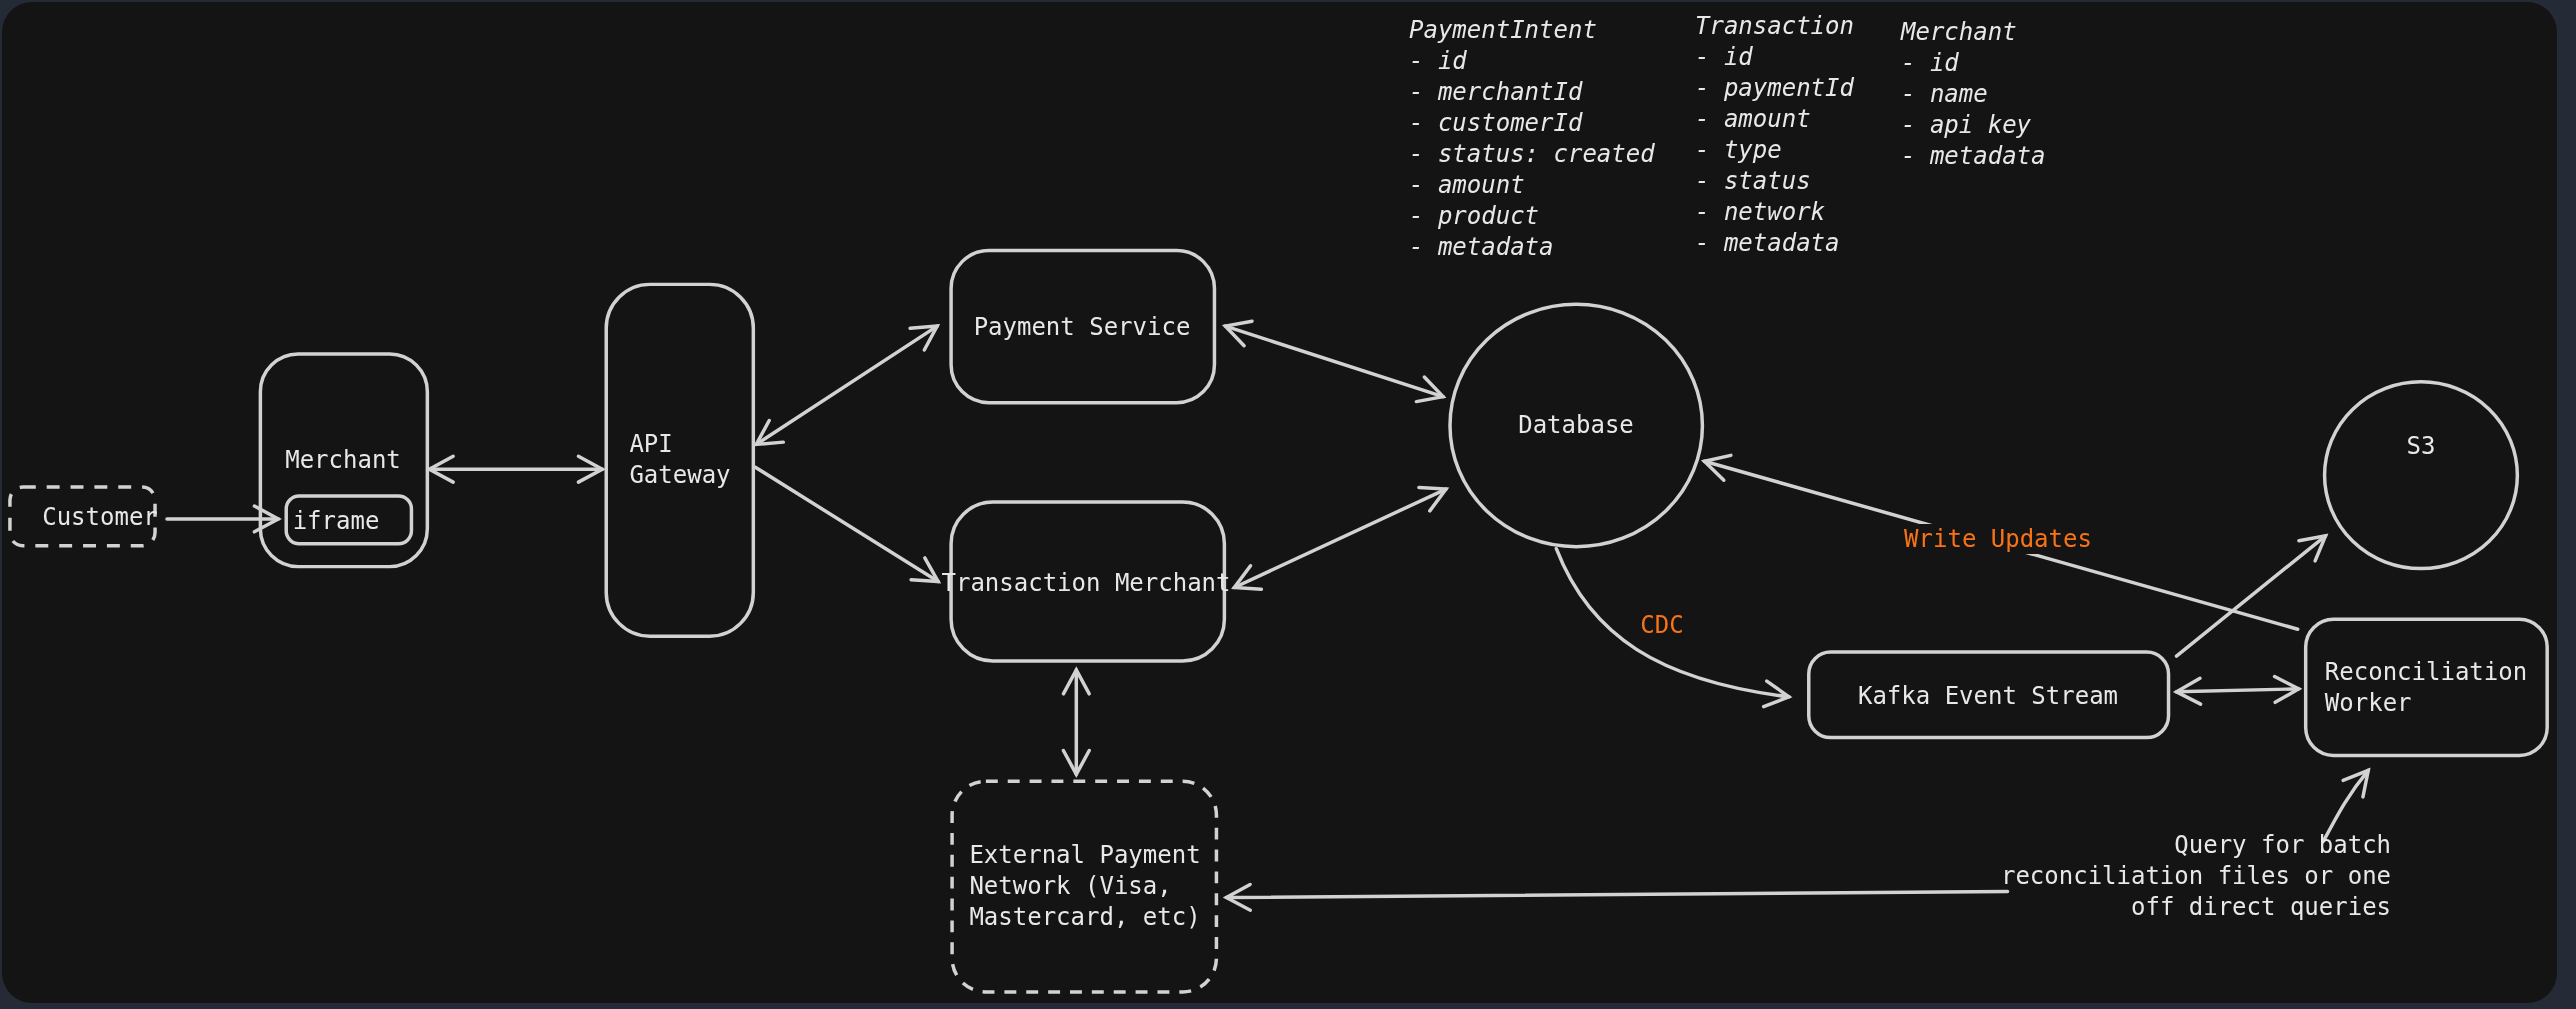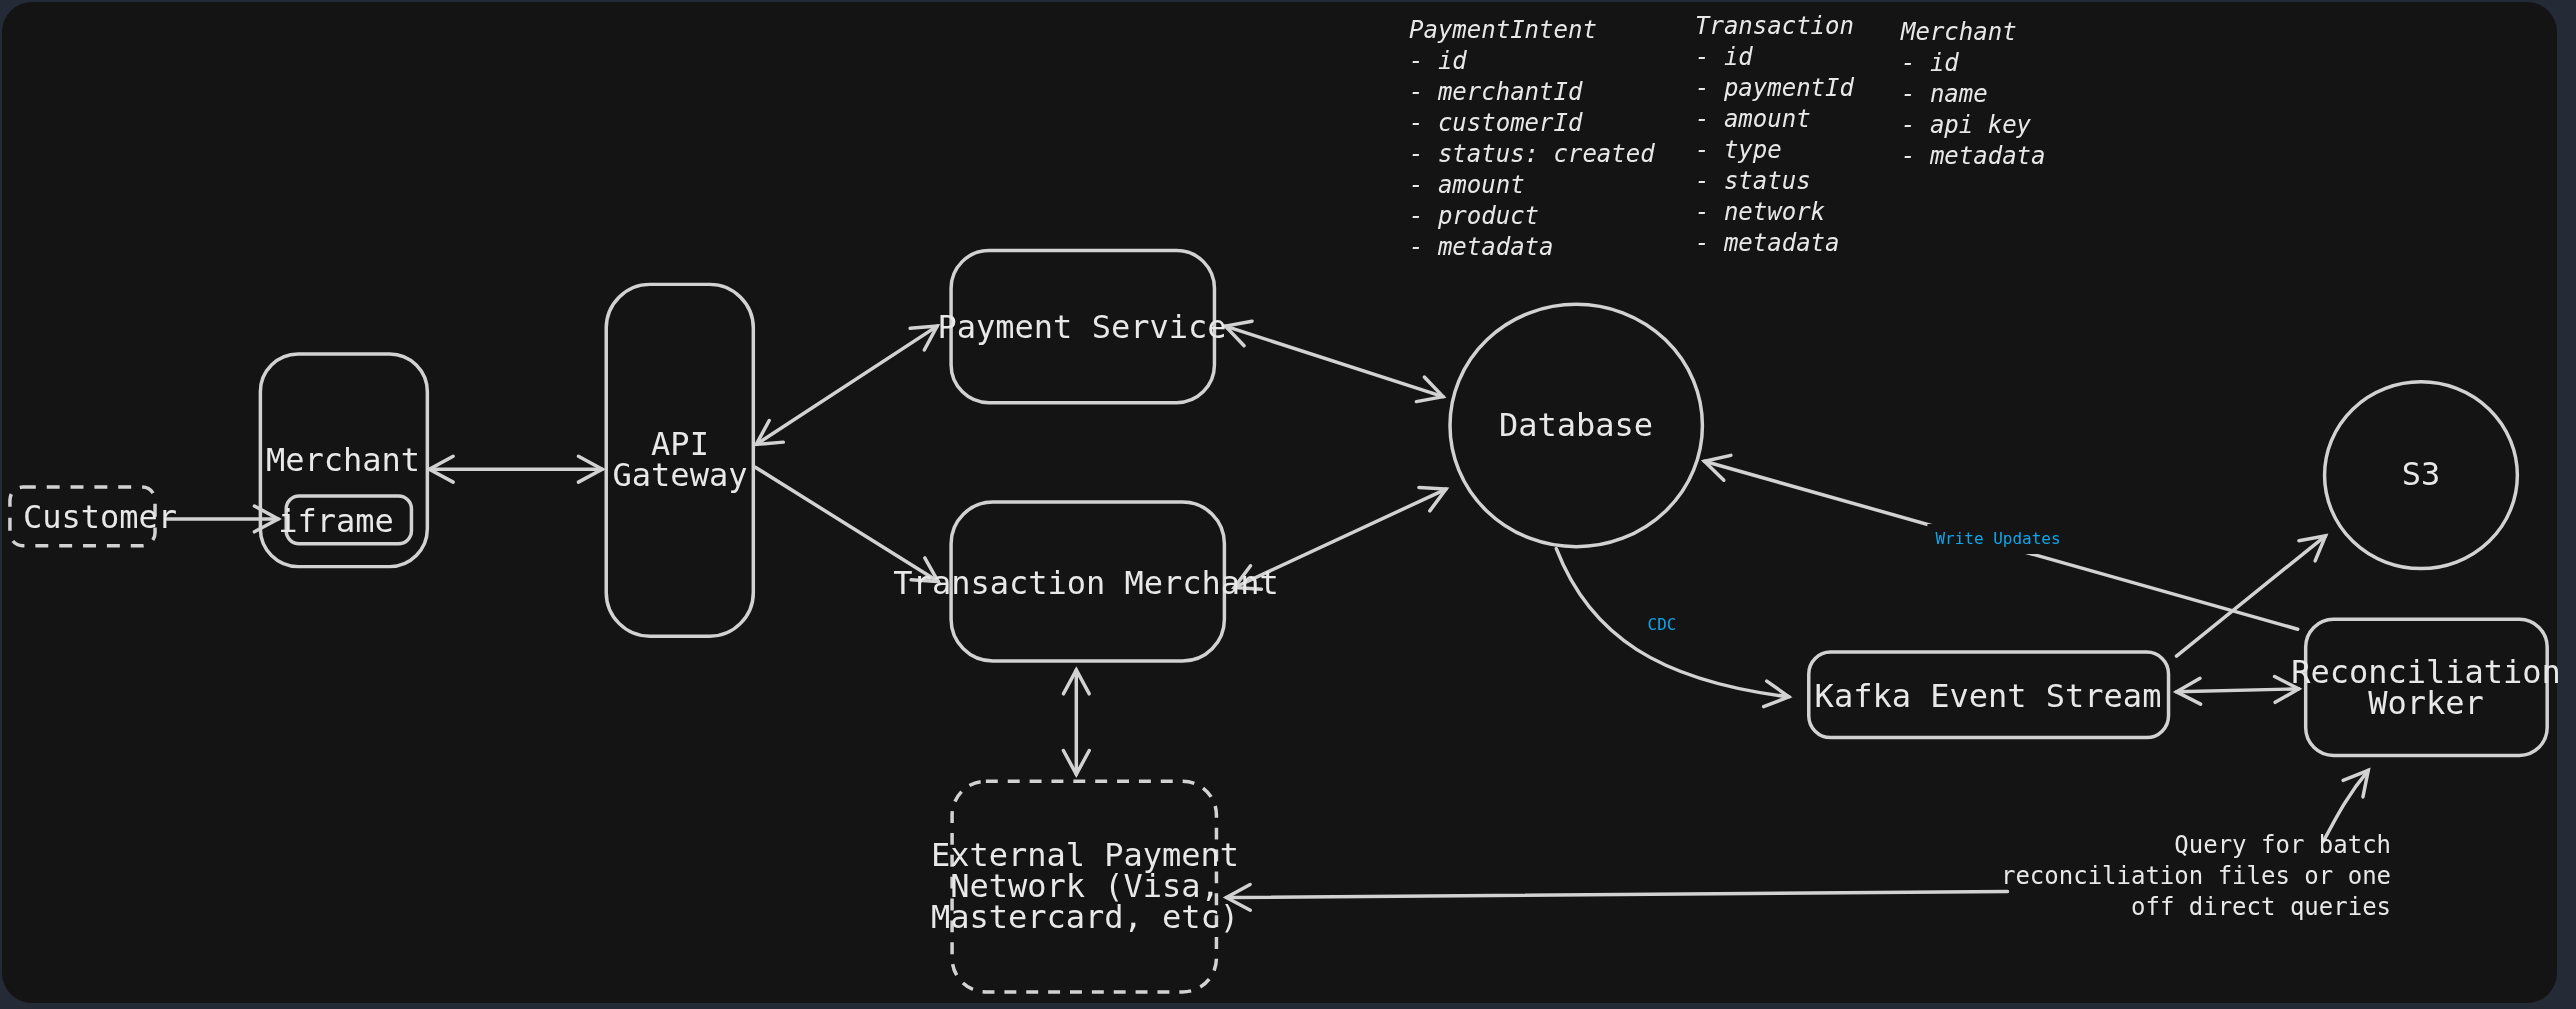--- a/index.html
+++ b/index.html
@@ -12,35 +12,35 @@
     position:absolute;left:2px;top:2px;right:19px;bottom:7px;
     background:#141414;border-radius:30px;
   }
   .stage{position:absolute;left:0;top:0;width:2576px;height:1010px;}
   svg.diagram{position:absolute;left:0;top:0;}
   .shape{fill:none;stroke:#d2d2d2;stroke-width:3.5;}
   .edge{fill:none;stroke:#d2d2d2;stroke-width:3.5;stroke-linecap:round;}
   .dashed{stroke-dasharray:13 11;}
   .label{
     position:absolute;transform:translate(-50%,-50%);
-    color:#e8e8e8;font-size:32px;line-height:31px;
-    white-space:pre;text-align:center;
+    color:#e8e8e8;font-size:24px;line-height:31px;
+    white-space:pre;
   }
   .note{
     position:absolute;color:#e8e8e8;font-size:24px;line-height:31px;
     white-space:pre;text-align:left;font-style:italic;
   }
   .note-center{
     position:absolute;transform:translateX(-50%);
     color:#e8e8e8;font-size:24px;line-height:31px;
     white-space:pre;text-align:right;
   }
   .edge-label{
     position:absolute;transform:translate(-50%,-50%);
-    color:#0ea5e9;font-size:16px;line-height:28px;white-space:pre;
+    color:#f97316;font-size:24px;line-height:28px;white-space:pre;
   }
   .edge-label.boxed{background:#141414;padding:1px 8px;}
 </style>
 </head>
 <body>
 
 <div class="canvas"></div>
 
 <div class="stage">
 
@@ -79,21 +79,21 @@
   </svg>
 
   <div class="label" style="left:100px;top:517px">Customer</div>
   <div class="label" style="left:343px;top:460px">Merchant</div>
   <div class="label" style="left:336px;top:521px">iframe</div>
   <div class="label" style="left:680px;top:460px">API
 Gateway</div>
   <div class="label" style="left:1082px;top:327px">Payment Service</div>
   <div class="label" style="left:1086px;top:583px">Transaction Merchant</div>
   <div class="label" style="left:1576px;top:425px">Database</div>
-  <div class="label" style="left:2421px;top:474px">S3</div>
+  <div class="label" style="left:2421px;top:446px">S3</div>
   <div class="label" style="left:1988px;top:696px">Kafka Event Stream</div>
   <div class="label" style="left:2426px;top:688px">Reconciliation
 Worker</div>
   <div class="label" style="left:1085px;top:886px">External Payment
 Network (Visa,
 Mastercard, etc)</div>
 
   <div class="edge-label boxed" style="left:1998px;top:539px">Write Updates</div>
   <div class="edge-label" style="left:1662px;top:625px">CDC</div>
 

